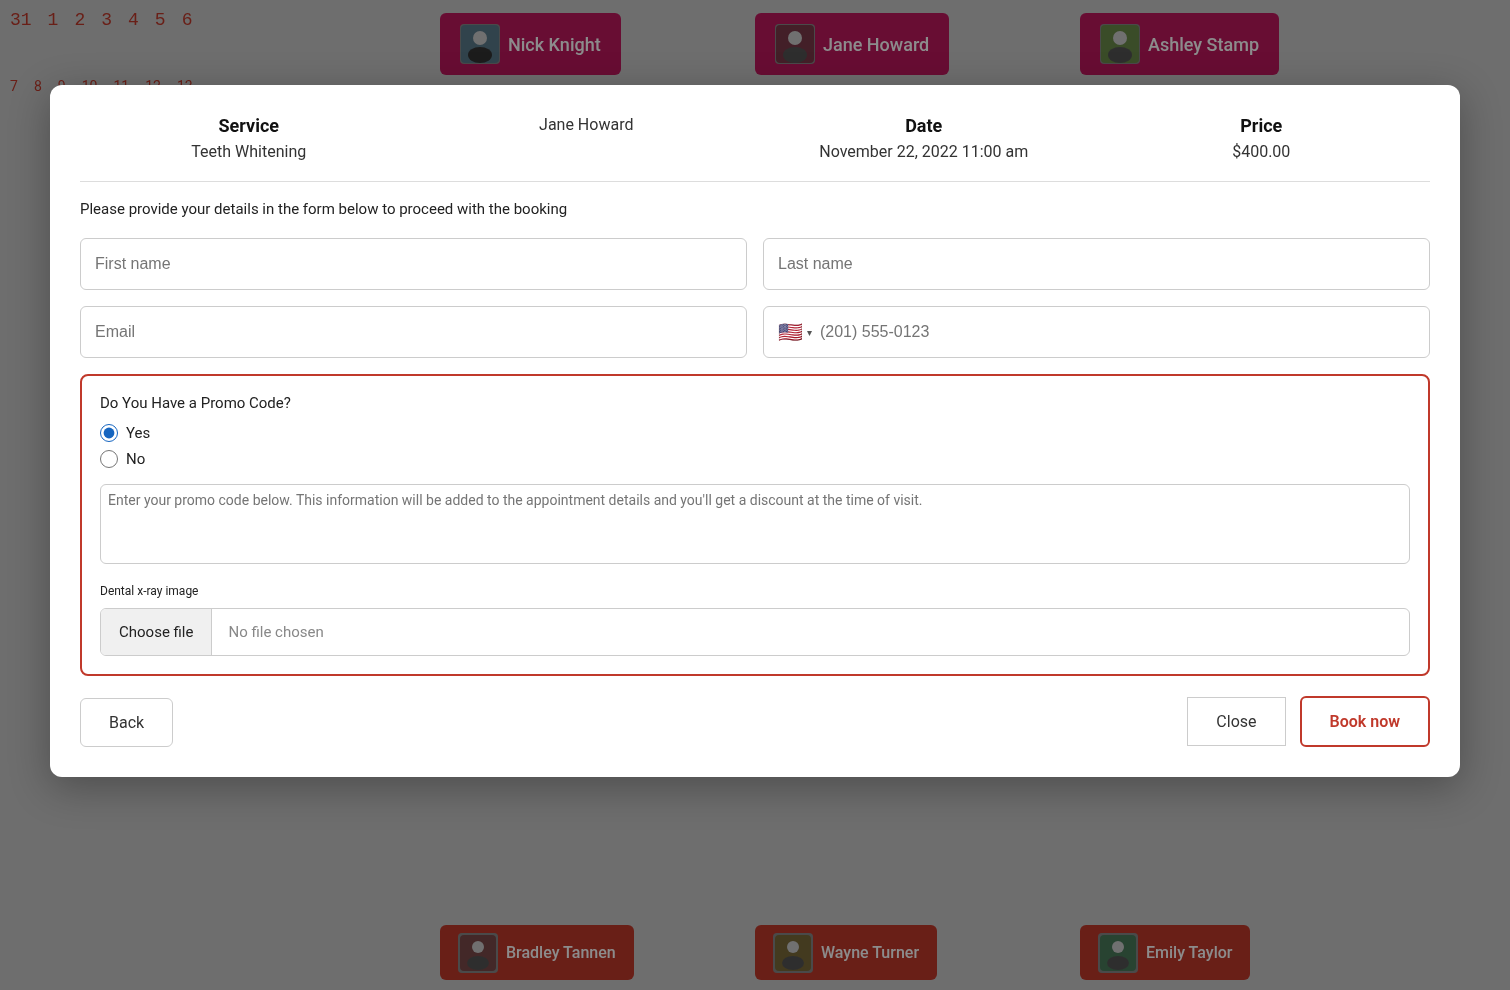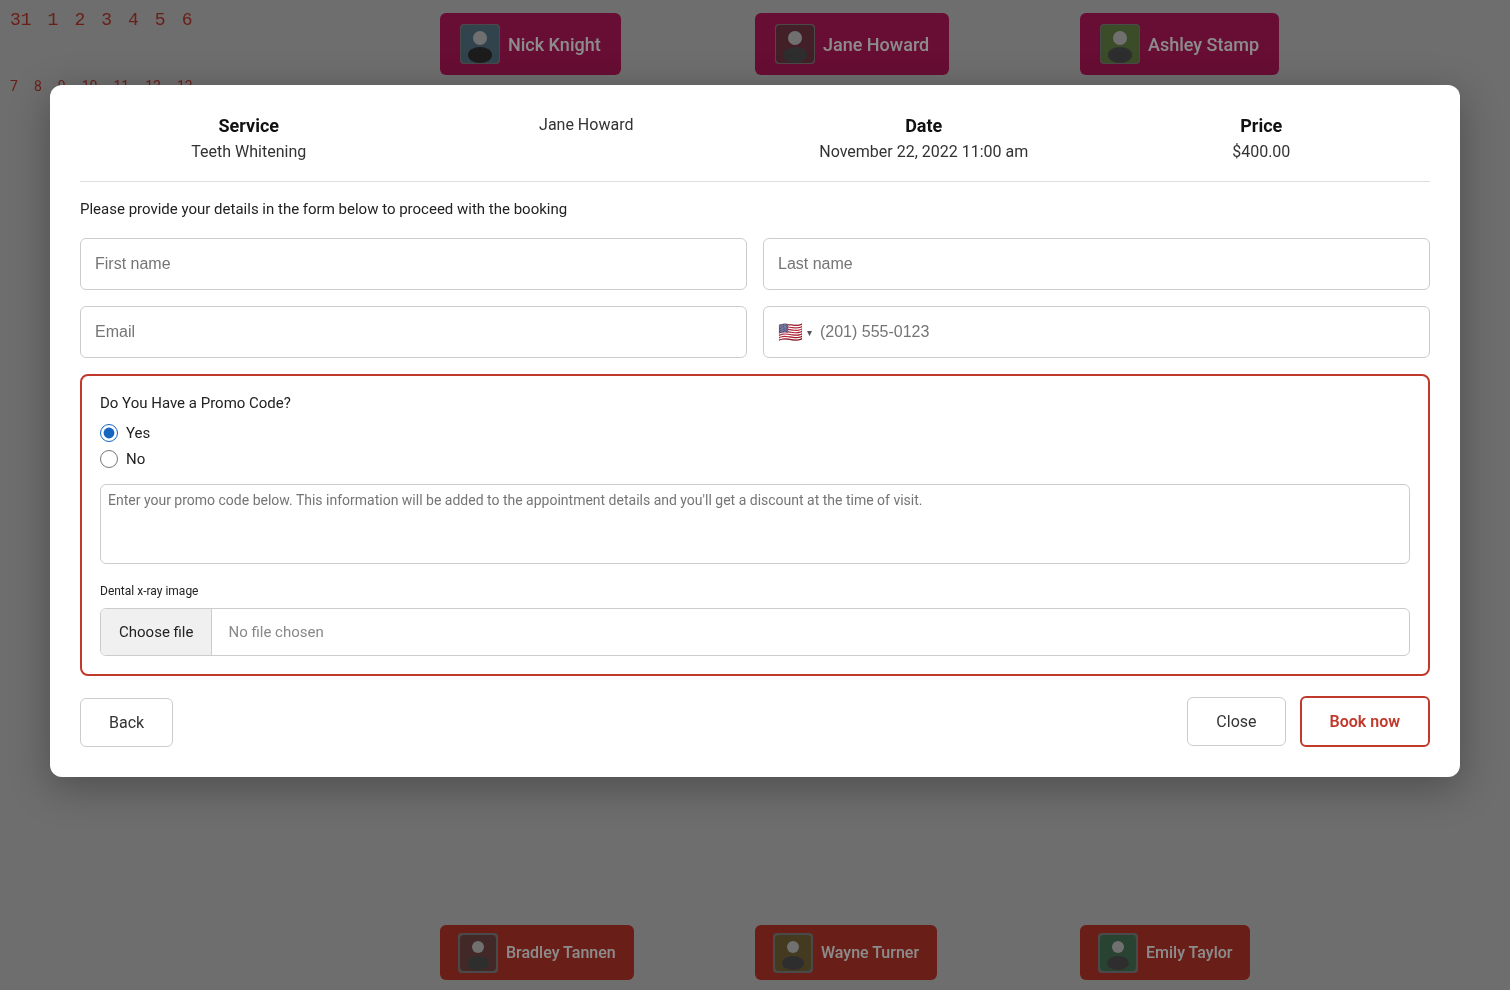--- a/index.html
+++ b/index.html
@@ -300,21 +300,21 @@
 
     .footer-right {
       display: flex;
       gap: 14px;
       align-items: center;
     }
 
     .btn-close {
       padding: 14px 28px;
       border: 1px solid #ccc;
-      border-radius: 6px;
+      border-radius: 0;
       background: white;
       font-size: 16px;
       cursor: pointer;
       color: #333;
       font-family: inherit;
     }
 
     .btn-book-now {
       padding: 14px 28px;
       border: 2px solid #c0392b;

